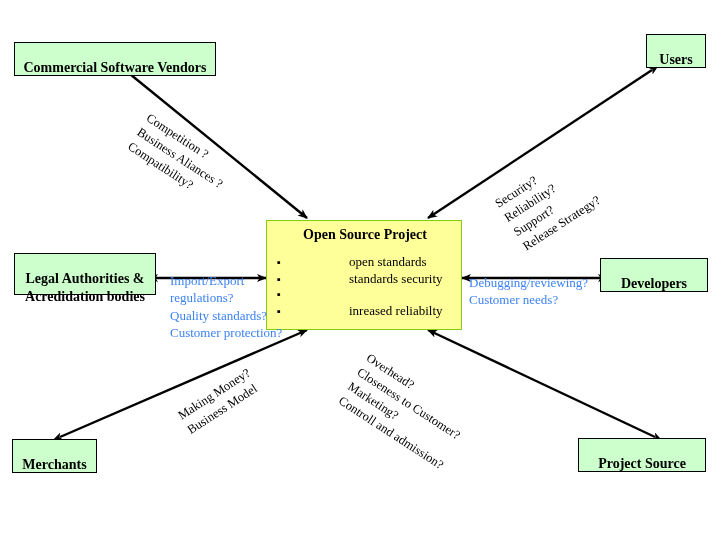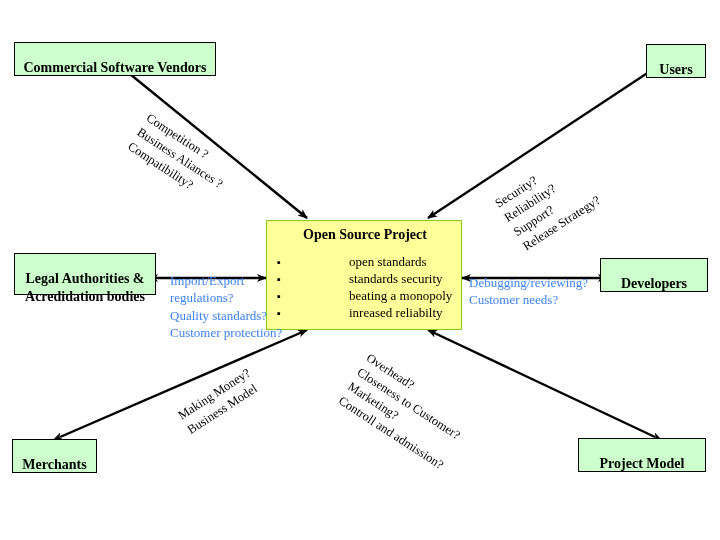--- a/index.html
+++ b/index.html
@@ -126,55 +126,54 @@
 
     <g>
       <line x1="600" y1="278" x2="462" y2="278" stroke="#000000" stroke-width="2.4" marker-start="url(#arrow-start)" marker-end="url(#arrow-end)"></line>
     </g>
   </svg>
 
   <div class="node" id="node-vendors" style="left:14px; top:42px; width:202px; height:26px;">
     <span>Commercial Software Vendors</span>
   </div>
 
-  <div class="node" id="node-users" style="left:646px; top:44px; width:60px; height:22px;font-family:Liberation Serif, serif;">
+  <div class="node" id="node-users" style="left:646px; top:34px; width:60px; height:22px;font-family:Liberation Serif, serif;">
     <span>Users</span>
   </div>
 
   <div class="node left-align" id="node-legal" style="left:14px; top:253px; width:142px; height:42px;">
     <div>Legal Authorities &amp;</div>
     <div>Acredidation bodies</div>
   </div>
 
   <div class="node" id="node-developers" style="left:600px; top:258px; width:108px; height:26px;">
     <span>Developers</span>
   </div>
 
   <div class="node" id="node-merchants" style="left:12px; top:439px; width:85px; height:24px;">
     <span>Merchants</span>
   </div>
 
   <div class="node" id="node-project-admin" style="left:578px; top:438px; width:128px; height:25px;">
-    <span>Project Model</span>
+    <span>Project Source</span>
   </div>
 
   <div id="node-center" style="left:266px; top:220px; width:196px; height:110px;">
     <div class="center-title">Open Source Project</div>
 
     <div class="bullet-row">
       <span class="bullet-mark">▪</span>
       <span class="bullet-text">open standards</span>
     </div>
     <div class="bullet-row">
       <span class="bullet-mark">▪</span>
       <span class="bullet-text">standards security</span>
     </div>
     <div class="bullet-row">
       <span class="bullet-mark">▪</span>
-      <span class="bullet-text">beating a monopoly</span>
     </div>
     <div class="bullet-row">
       <span class="bullet-mark">▪</span>
       <span class="bullet-text">inreased reliabilty</span>
     </div>
   </div>
 
   <div class="rot rot-down" style="left:152px; top:110px;">
     <div>Competition ?</div>
     <div>Business Aliances ?</div>

